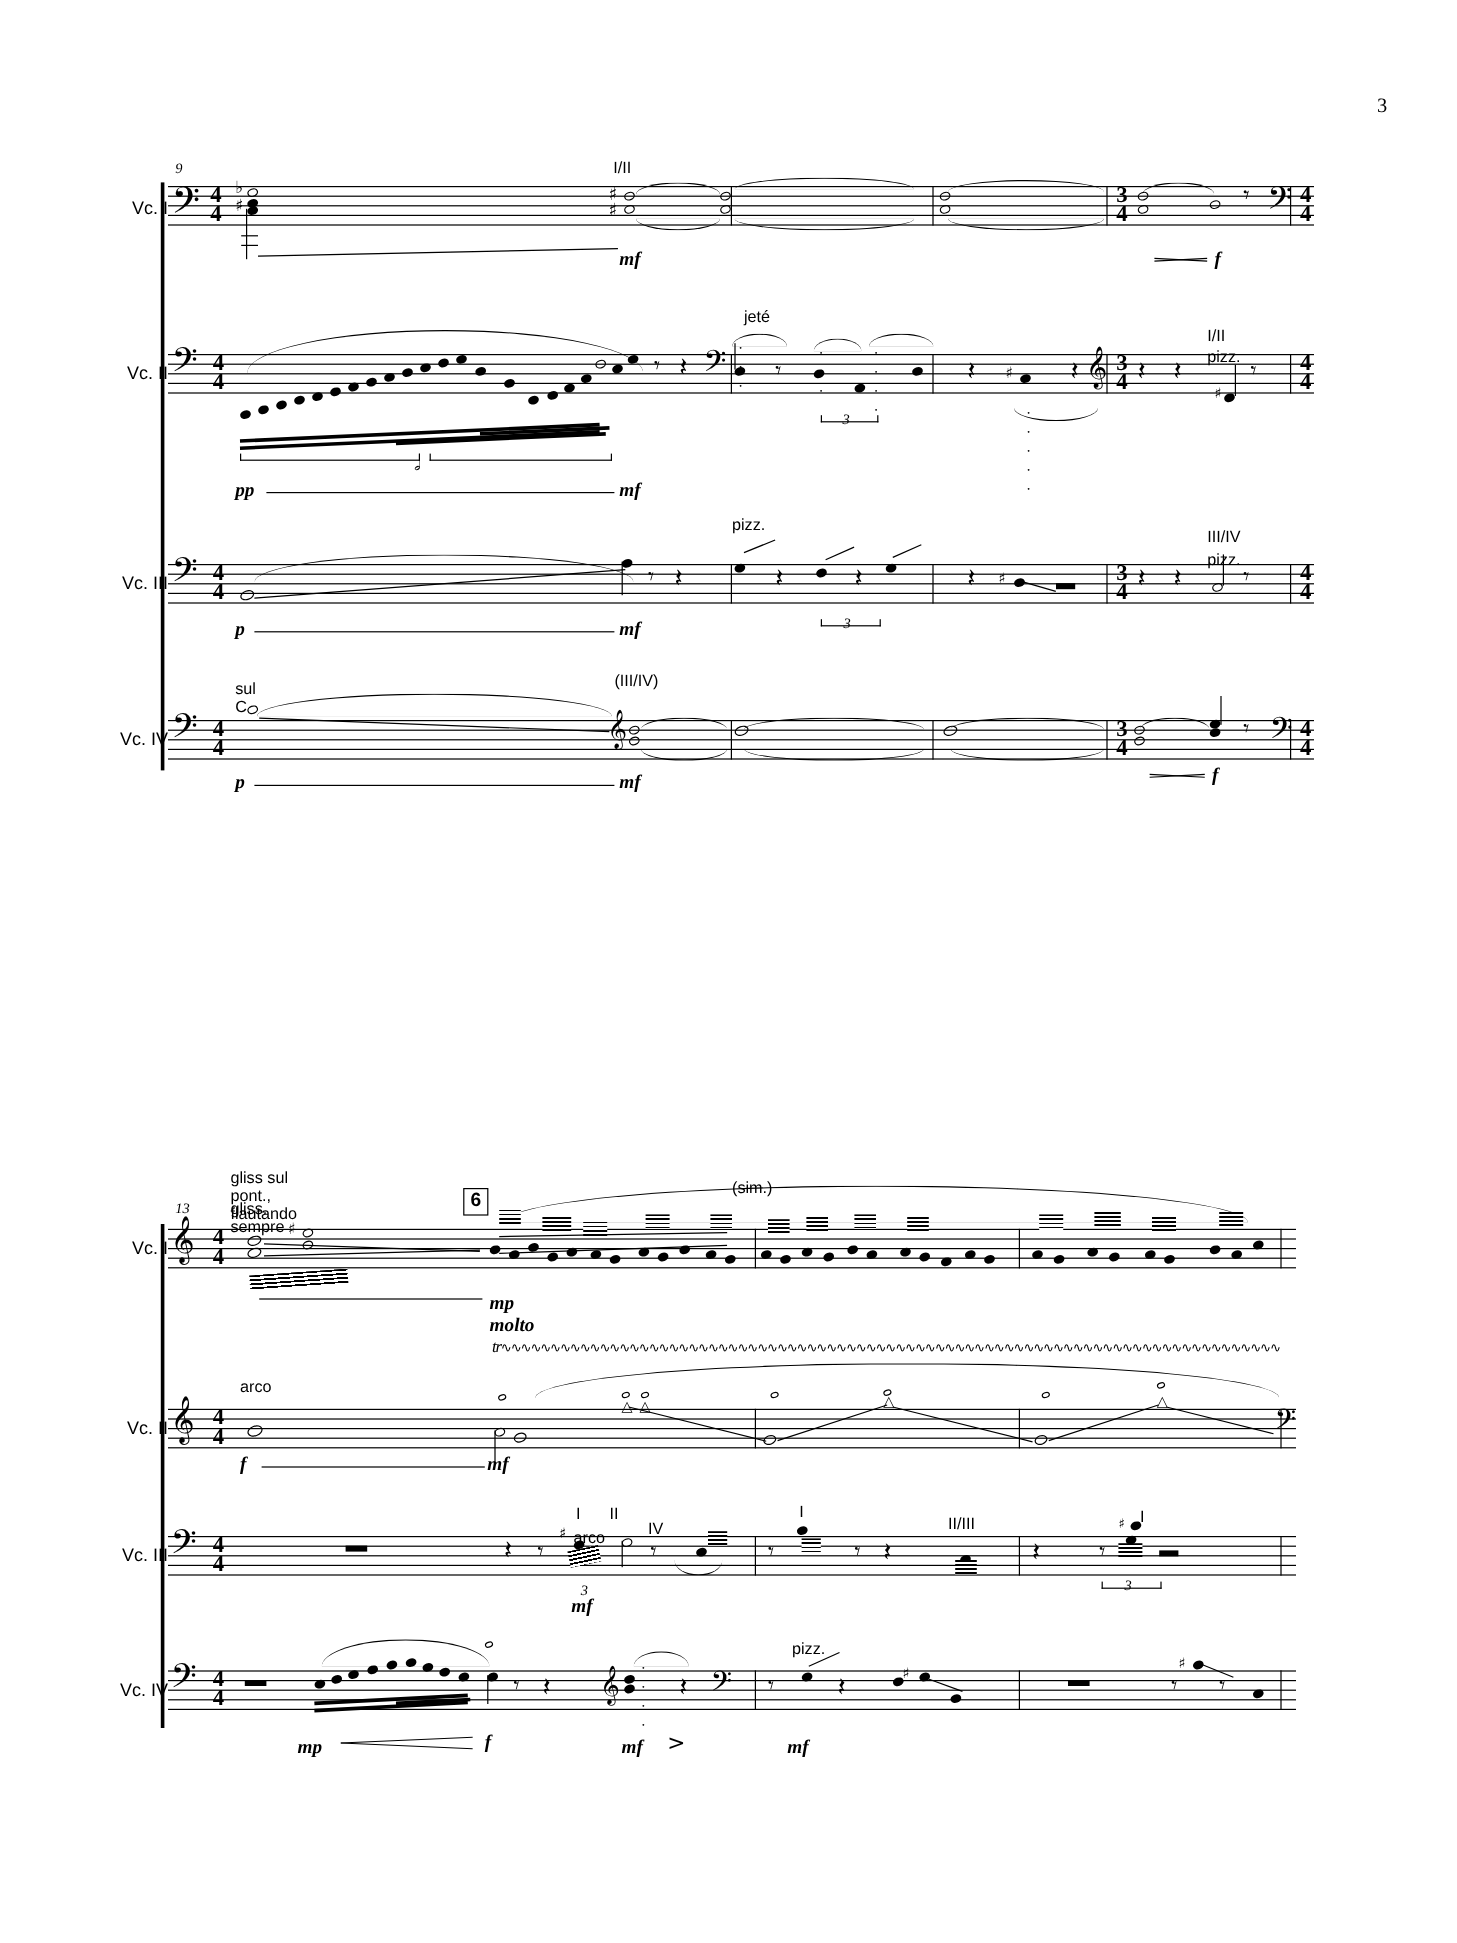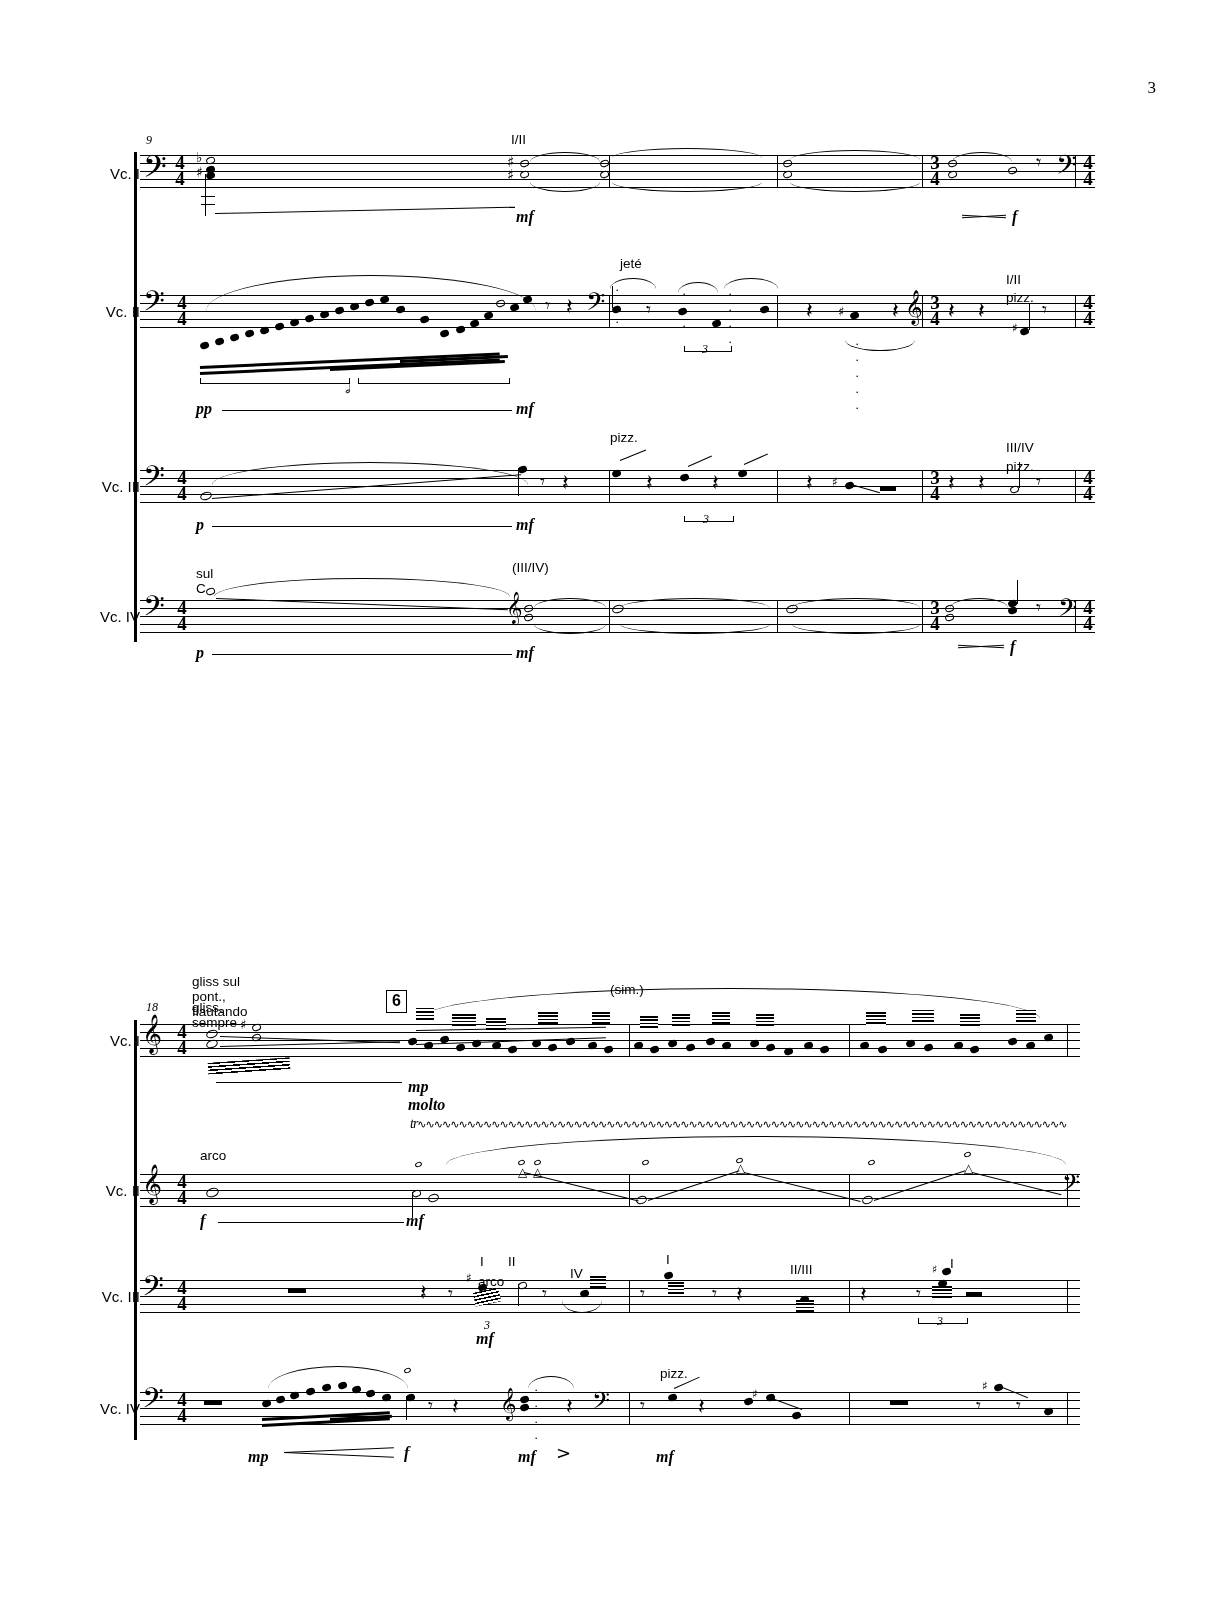--- a/index.html
+++ b/index.html
@@ -488,21 +488,21 @@
     <div class="barline" style="left:609px; top:600px; height:33px;"></div>
     <div class="barline" style="left:777px; top:600px; height:33px;"></div>
     <div class="barline" style="left:922px; top:600px; height:33px;"></div>
     <div class="timesig" style="left:925px; top:600px; width:20px;">3<br>4</div>
     <div class="barline" style="left:1075px; top:600px; height:33px;"></div>
     <div class="timesig" style="left:1078px; top:600px; width:20px;">4<br>4</div>
   </div>
 
   <div class="system">
 
-    <div class="measnum" style="left:146px; top:1000px;">18</div>
+    <div class="measnum" style="left:146px; top:1000px;">13</div>
     <div class="syslink" style="left:134px; top:1020px; height:420px;"></div>
 
     <div class="measbox" style="left:386px; top:990px;">6</div>
 
     <div class="stave-label" style="left:80px; top:1032px;">Vc. I</div>
     <div class="stave" style="left:140px; top:1024px; width:940px;">
       <div class="ln"></div>
         <div class="ln"></div>
         <div class="ln"></div>
         <div class="ln"></div>
@@ -651,21 +651,21 @@
     <div class="rest-q" style="left:420px; top:1282px; font-size:22px;">𝄽</div>
     <div class="rest-q" style="left:448px; top:1284px; font-size:19px;">𝄾</div>
     <div class="accid" style="left:466px; top:1272px; font-size:12px;">♯</div>
     <div class="nh" style="left:478px; top:1284px;"></div>
     <div class="nh" style="left:490px; top:1290px;"></div>
     <div class="cluster" style="left:474px; top:1290px; width:26px; height:14px; transform:rotate(-12deg);"></div>
     <div class="triplet" style="left:484px; top:1318px;">3</div>
     <div class="nh open" style="left:518px; top:1282px;"></div>
     <div class="stem" style="left:518px; top:1284px; height:22px;"></div>
     <div class="rest-q" style="left:542px; top:1284px; font-size:19px;">𝄾</div>
-    <div class="tech" style="left:570px; top:1266px;">IV</div>
+    <div class="tech" style="left:540px; top:1266px;">IV</div>
     <div class="nh" style="left:580px; top:1290px;"></div>
     <div class="cluster" style="left:590px; top:1276px; width:16px; height:12px;"></div>
     <div class="slur down" style="left:562px; top:1300px; width:40px; height:12px;"></div>
     <div class="dyn" style="left:476px; top:1330px;">mf</div>
 
     <div class="rest-q" style="left:640px; top:1284px; font-size:19px;">𝄾</div>
     <div class="tech" style="left:666px; top:1252px;">I</div>
     <div class="nh" style="left:664px; top:1272px;"></div>
     <div class="cluster" style="left:668px; top:1282px; width:16px; height:12px;"></div>
     <div class="rest-q" style="left:712px; top:1284px; font-size:19px;">𝄾</div>

